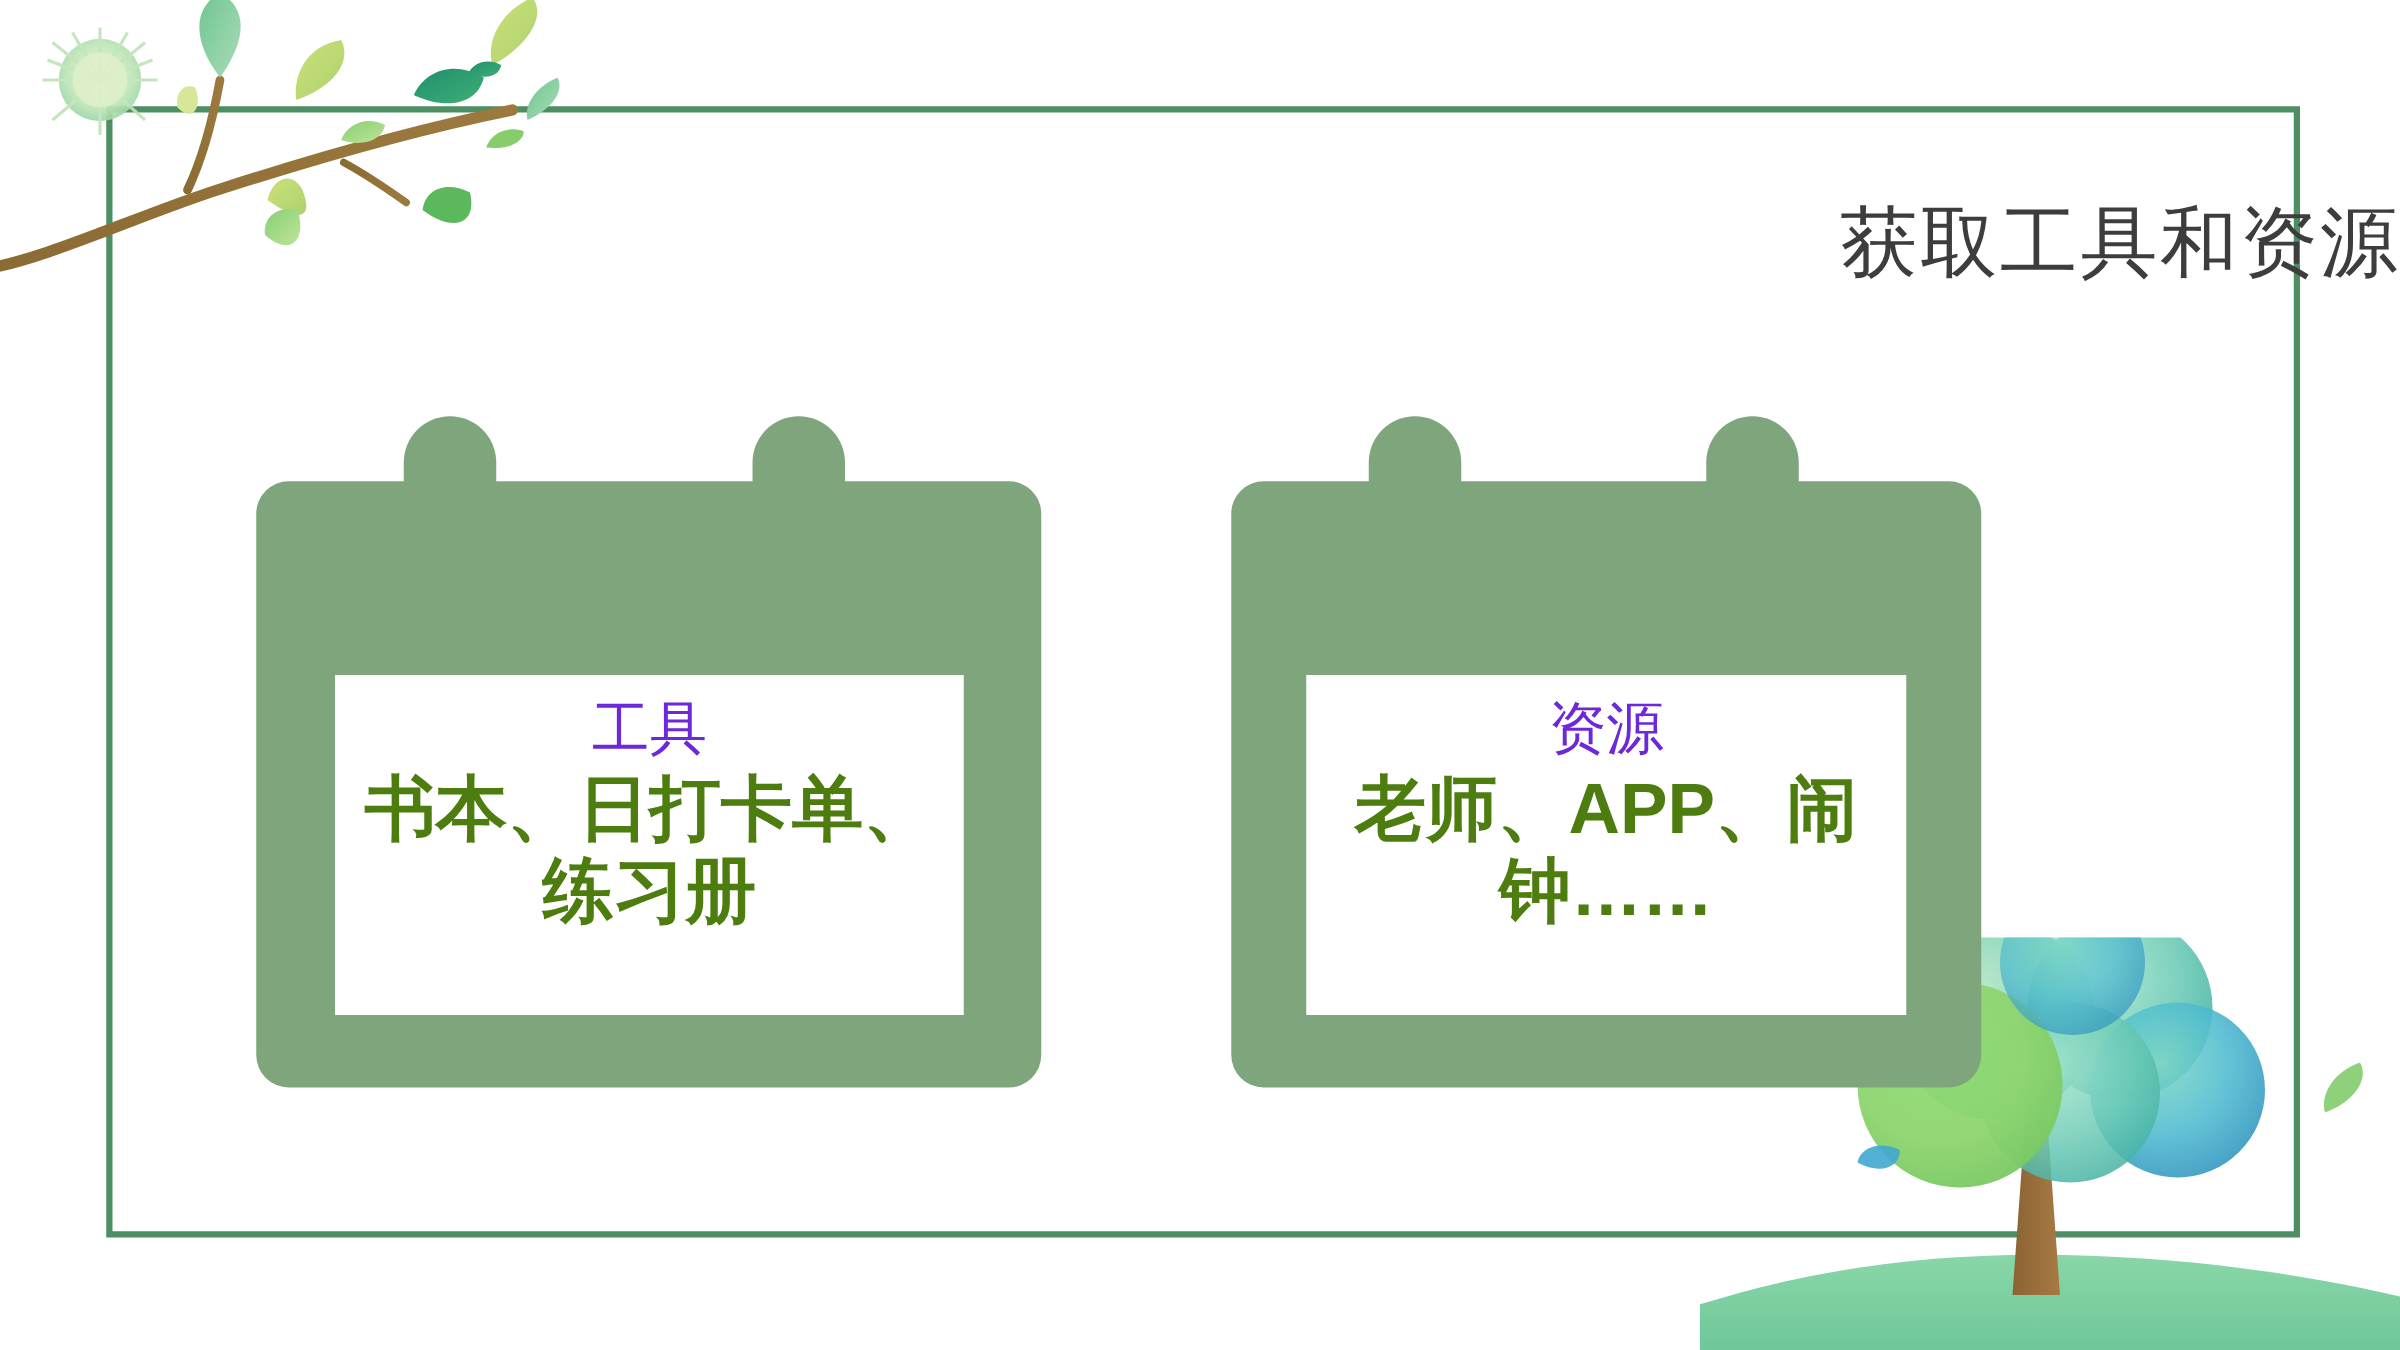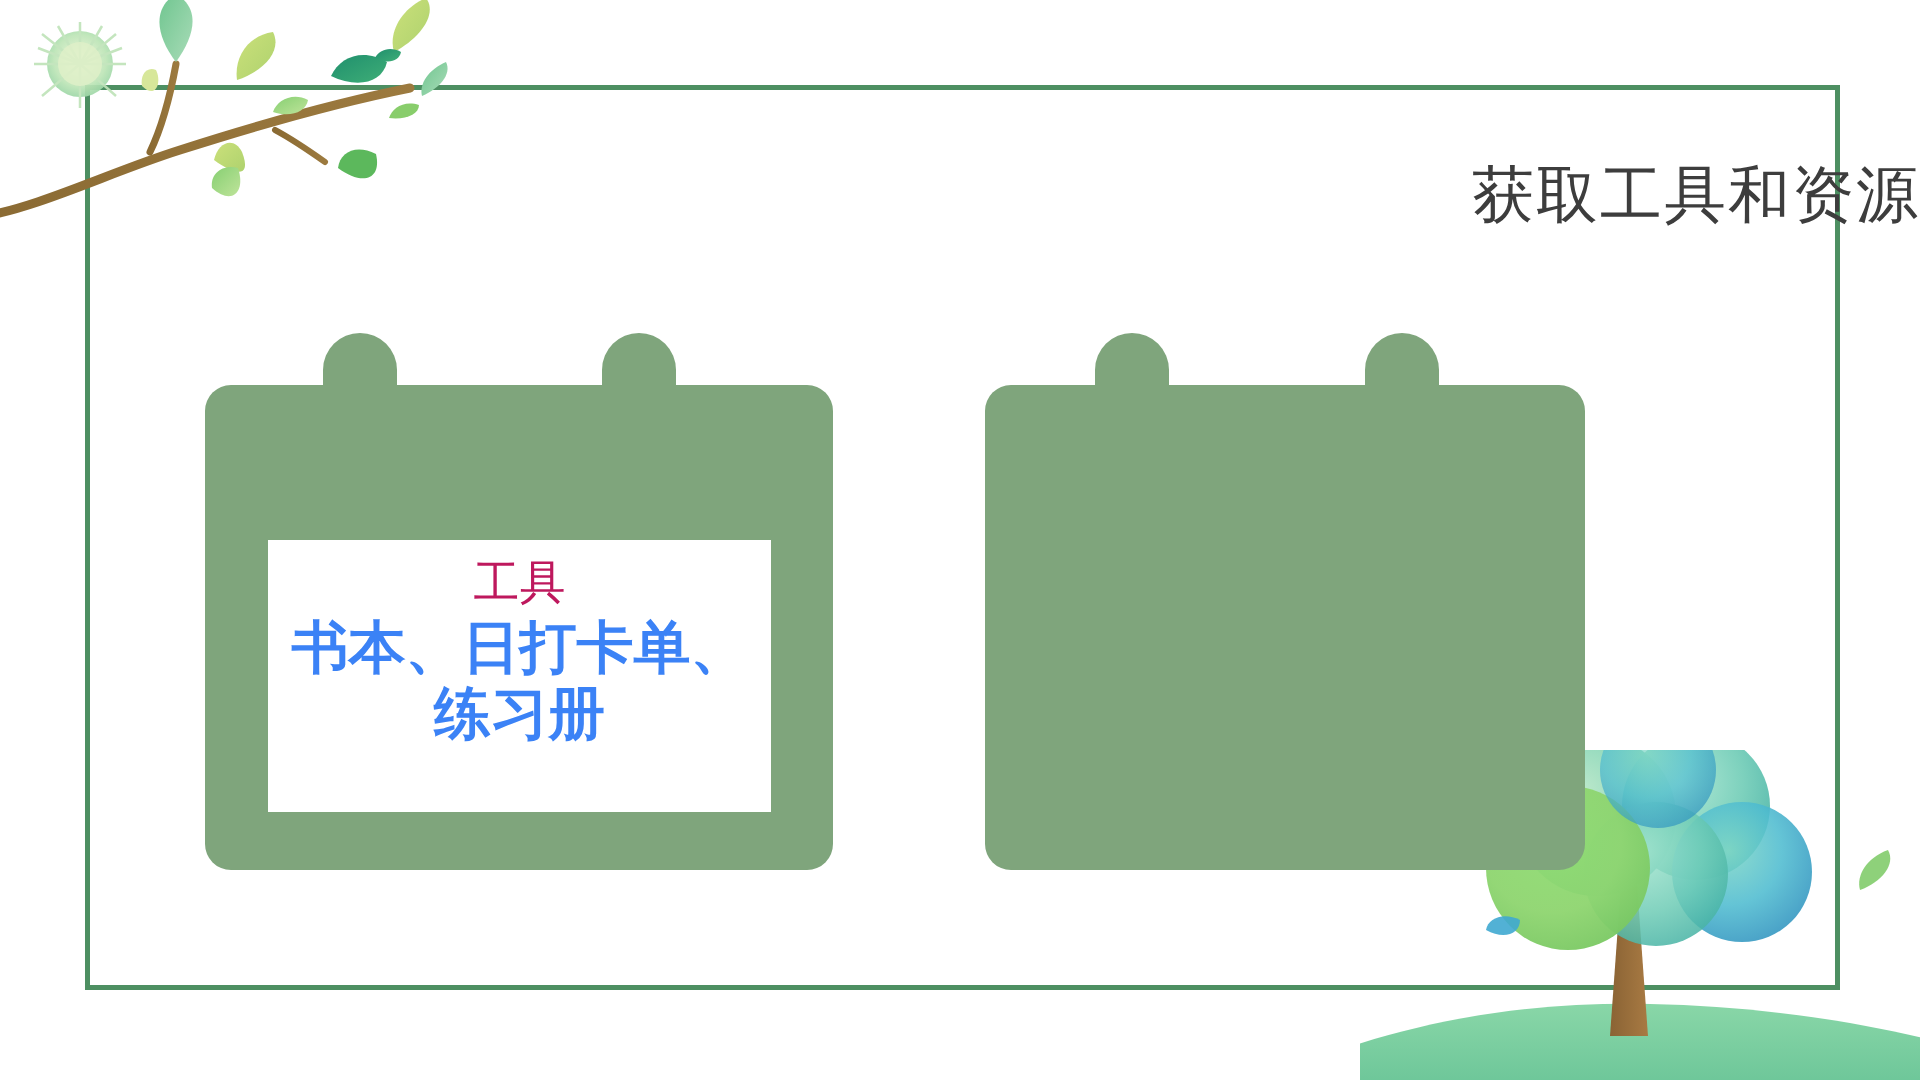--- a/index.html
+++ b/index.html
@@ -96,29 +96,29 @@
   .card-right { left: 985px; top: 333px; width: 600px; height: 537px; }
   .card-right .ring.r1 { left: 110px; }
   .card-right .ring.r2 { left: 380px; }
   .card-right .body { height: 485px; }
   .card-right .sheet { left: 60px; top: 207px; width: 480px; height: 272px; }
 
   .sheet-heading {
     font-family: "Liberation Serif", "DejaVu Serif", serif;
     font-size: 46px;
     line-height: 1.25;
-    color: #be185d;
+    color: #6d28d9;
     margin-top: 14px;
   }
   .sheet-body {
     font-family: "Liberation Sans", "DejaVu Sans", sans-serif;
     font-weight: bold;
     font-size: 57px;
     line-height: 1.16;
-    color: #3b82f6;
+    color: #4d7c0f;
     padding: 0 8px;
     text-align: center;
     margin-top: 2px;
   }
 
   
   .branch-art {
     position: absolute;
     left: -10px;
     top: -8px;
@@ -225,20 +225,24 @@
       <div class="sheet-body">书本、日打卡单、练习册</div>
     </div>
   </div>
 
   <div class="card card-right">
     <div class="rings">
       <div class="ring r1"></div>
       <div class="ring r2"></div>
     </div>
     <div class="body"></div>
+    <div class="sheet">
+      <div class="sheet-heading">资源</div>
+      <div class="sheet-body">老师、APP、闹钟……</div>
+    </div>
   </div>
 
   <svg class="tree-art" viewBox="0 0 560 330" xmlns="http://www.w3.org/2000/svg">
     <defs>
       <radialGradient id="c1" cx="40%" cy="35%" r="70%">
         <stop offset="0%" stop-color="#b9e7c8"></stop>
           <stop offset="60%" stop-color="#7fd3b4"></stop>
         <stop offset="100%" stop-color="#4db8a6"></stop>
       </radialGradient>
       <radialGradient id="c2" cx="40%" cy="35%" r="70%">

